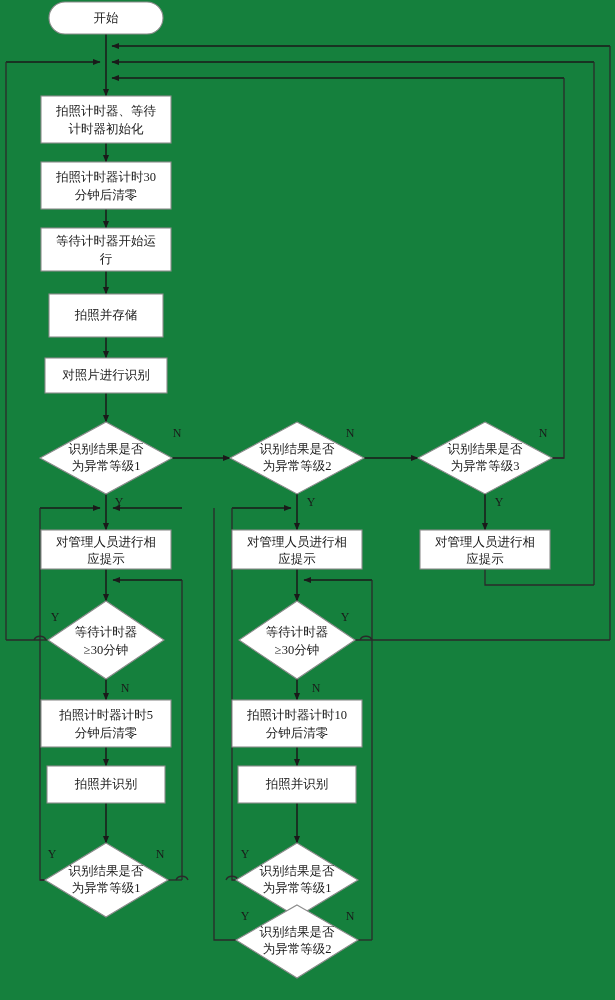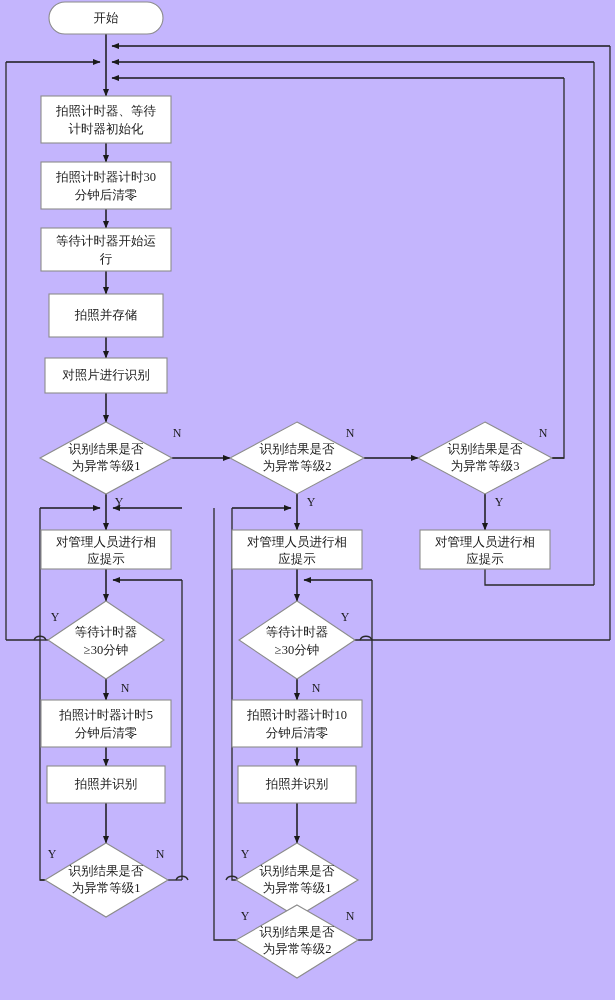--- a/index.html
+++ b/index.html
@@ -1,17 +1,17 @@
 <!DOCTYPE html>
 <html><head>
 <meta charset="utf-8">
 <style>
   html,body{margin:0;padding:0;background:#ffffff;}
   body{font-family:"Liberation Serif","DejaVu Serif",serif;}
-  #root{position:relative;width:615px;height:1000px;overflow:hidden;background:#c4b5fd;}
+  #root{position:relative;width:615px;height:1000px;overflow:hidden;background:#15803d;}
   svg{display:block;}
   .nodeText{font-family:"Liberation Serif","DejaVu Serif",serif;font-size:12.5px;fill:#1a1a1a;text-anchor:middle;dominant-baseline:middle;}
   .yn{font-family:"Liberation Serif","DejaVu Serif",serif;font-size:12px;fill:#1a1a1a;text-anchor:middle;dominant-baseline:middle;}
   .shape{fill:#ffffff;stroke:#8c8c8c;stroke-width:1.1;}
   .term{fill:#ffffff;stroke:#8c8c8c;stroke-width:1.1;}
   .conn{stroke:#1a1a1a;stroke-width:1.5;fill:none;}
   .conn-thin{stroke:#2a2a2a;stroke-width:1.3;fill:none;}
 </style>
 </head>
 <body>

